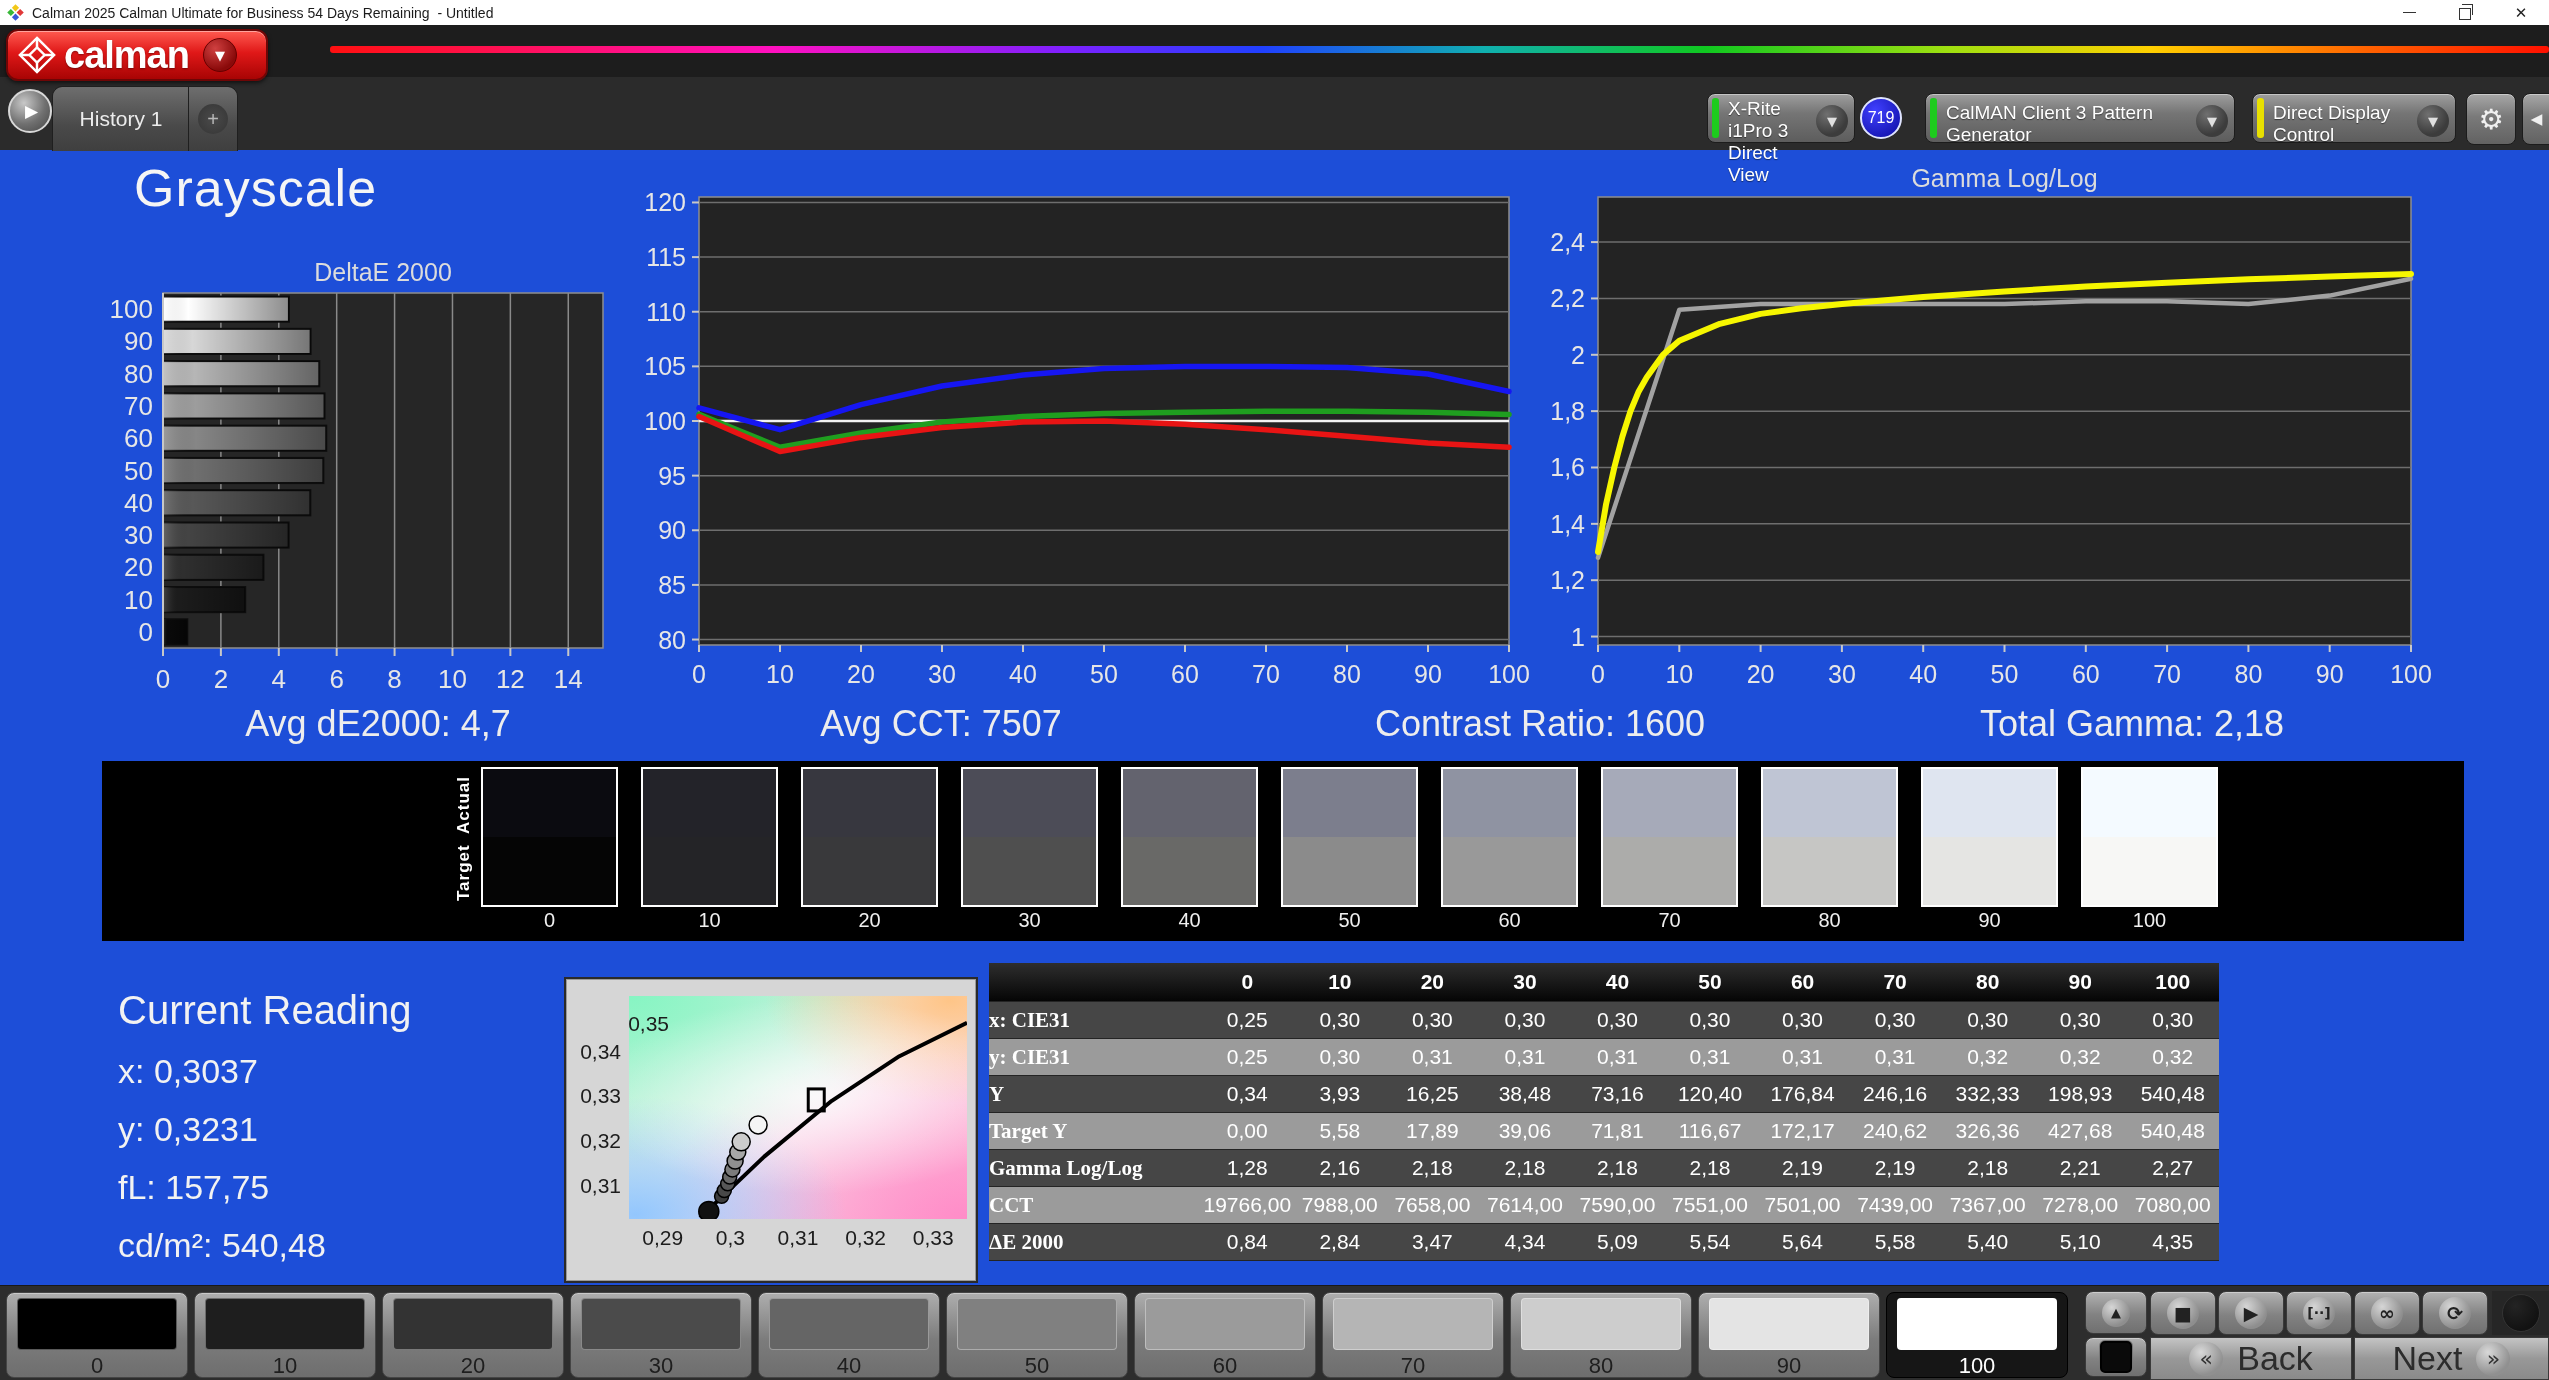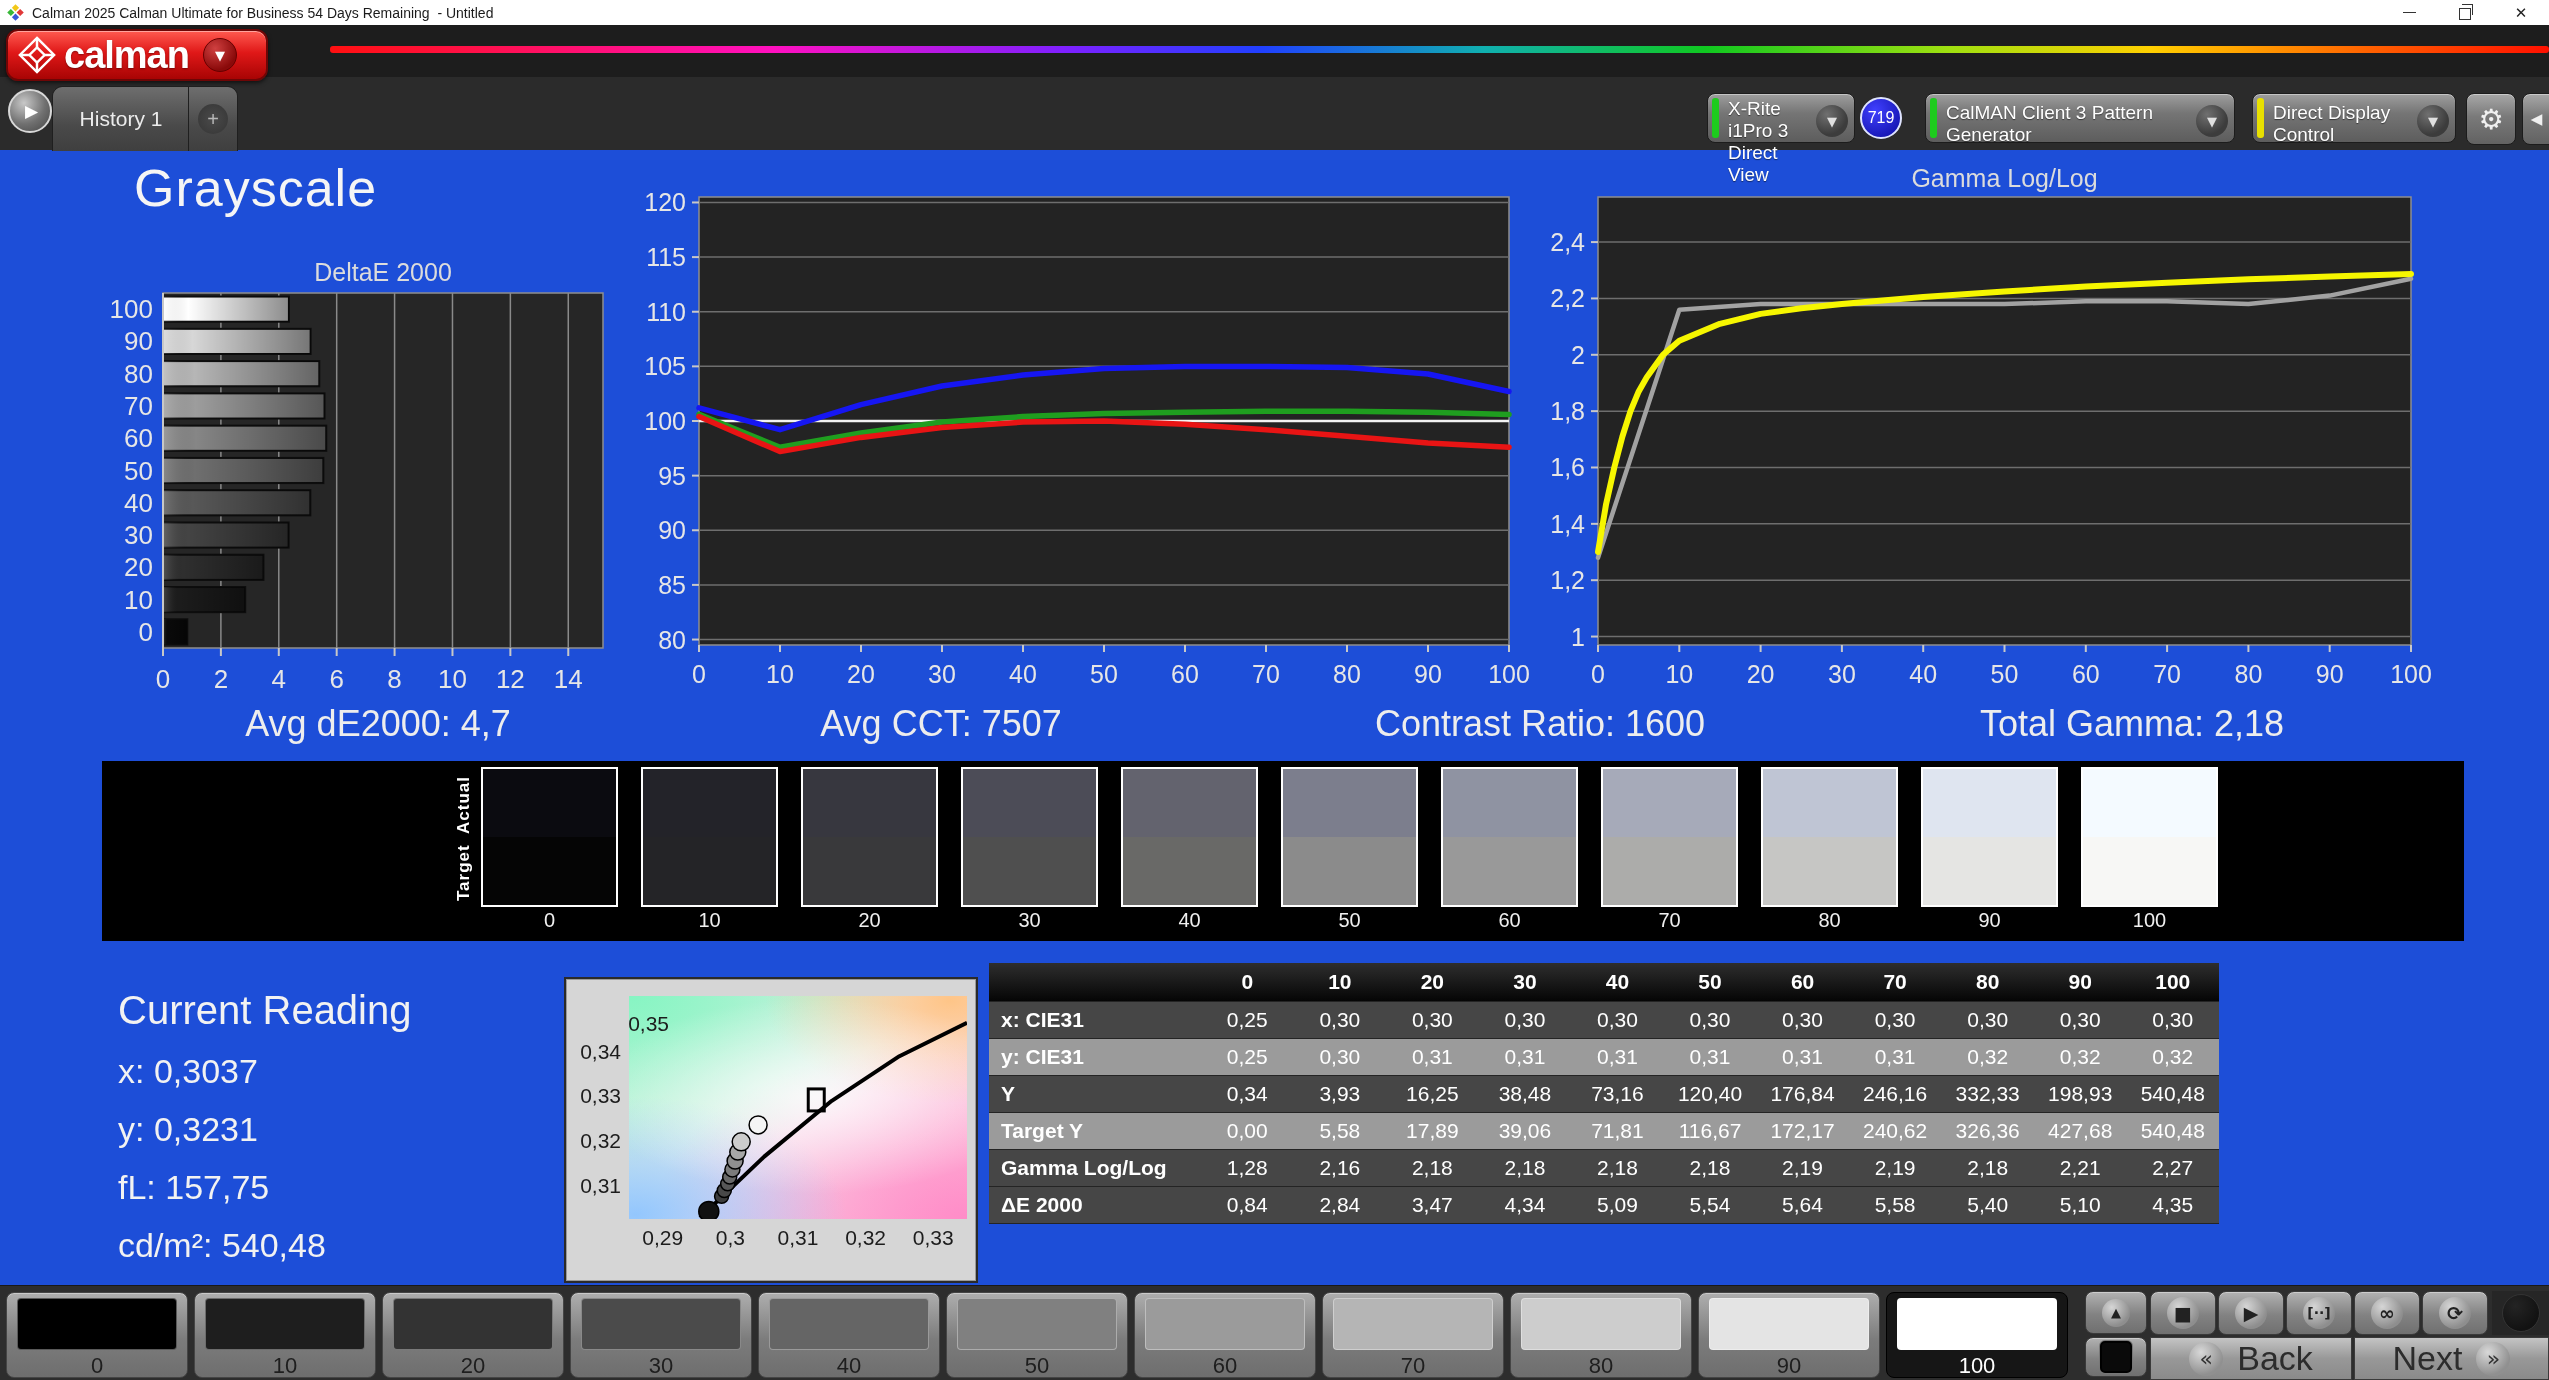--- a/index.html
+++ b/index.html
@@ -93,21 +93,21 @@
   .cie-ylab{position:absolute;width:54px;text-align:right;color:#1c1c1c;font-size:21px;}
   .cie-xlab{position:absolute;top:246px;color:#1c1c1c;font-size:21px;transform:translateX(-50%);}
 
   
   .tbl{left:989px;top:963px;width:1230px;}
   .trow{display:flex;height:36px;border-bottom:1px solid #242424;}
   .trow.head{height:38px;background:linear-gradient(#2e2e2e,#050505);}
   .trow.dark{background:#464646;}
   .trow.light{background:#9b9b9b;}
   .tcell{flex:1;display:flex;align-items:center;justify-content:center;color:#fff;font-size:21px;}
-  .tcell.lab{flex:none;width:212px;justify-content:flex-start;padding-left:12px;font-weight:bold;box-sizing:border-box;}
+  .tcell.lab{flex:none;width:212px;justify-content:flex-start;font-weight:bold;box-sizing:border-box;font-family:Liberation Serif, serif;}
   .trow.head .tcell{font-weight:bold;}
 
   
   .bottombar{left:0;top:1285px;width:2549px;height:95px;background:#2d2d2d;border-top:1px solid #191919;box-sizing:border-box;}
   .patch{position:absolute;top:6px;width:182px;height:86px;border-radius:8px;cursor:pointer;
     background:linear-gradient(#aeaeae,#7c7c7c 55%,#6e6e6e);border:1px solid #454545;box-sizing:border-box;
     box-shadow:inset 0 1px 0 rgba(255,255,255,.35);}
   .patch .sw{margin:5px 10px 0;height:50px;border-radius:4px;border:1px solid rgba(255,255,255,.35);}
   .patch .pl{margin-top:3px;text-align:center;font-size:22px;color:#1e1e1e;}
   .patch.sel{background:#161616;border-color:#000;box-shadow:none;}
@@ -558,20 +558,34 @@
         <div class="tcell">2,18</div>
         <div class="tcell">2,18</div>
         <div class="tcell">2,18</div>
         <div class="tcell">2,18</div>
         <div class="tcell">2,19</div>
         <div class="tcell">2,19</div>
         <div class="tcell">2,18</div>
         <div class="tcell">2,21</div>
         <div class="tcell">2,27</div>
       </div>
+      <div class="trow light">
+        <div class="tcell lab">CCT</div>
+        <div class="tcell">19766,00</div>
+        <div class="tcell">7988,00</div>
+        <div class="tcell">7658,00</div>
+        <div class="tcell">7614,00</div>
+        <div class="tcell">7590,00</div>
+        <div class="tcell">7551,00</div>
+        <div class="tcell">7501,00</div>
+        <div class="tcell">7439,00</div>
+        <div class="tcell">7367,00</div>
+        <div class="tcell">7278,00</div>
+        <div class="tcell">7080,00</div>
+      </div>
       <div class="trow dark">
         <div class="tcell lab">ΔE 2000</div>
         <div class="tcell">0,84</div>
         <div class="tcell">2,84</div>
         <div class="tcell">3,47</div>
         <div class="tcell">4,34</div>
         <div class="tcell">5,09</div>
         <div class="tcell">5,54</div>
         <div class="tcell">5,64</div>
         <div class="tcell">5,58</div>

